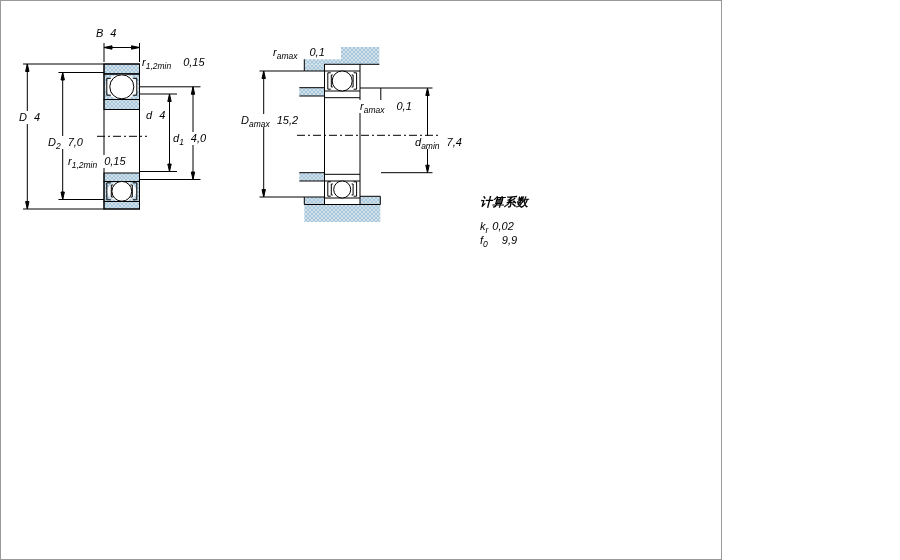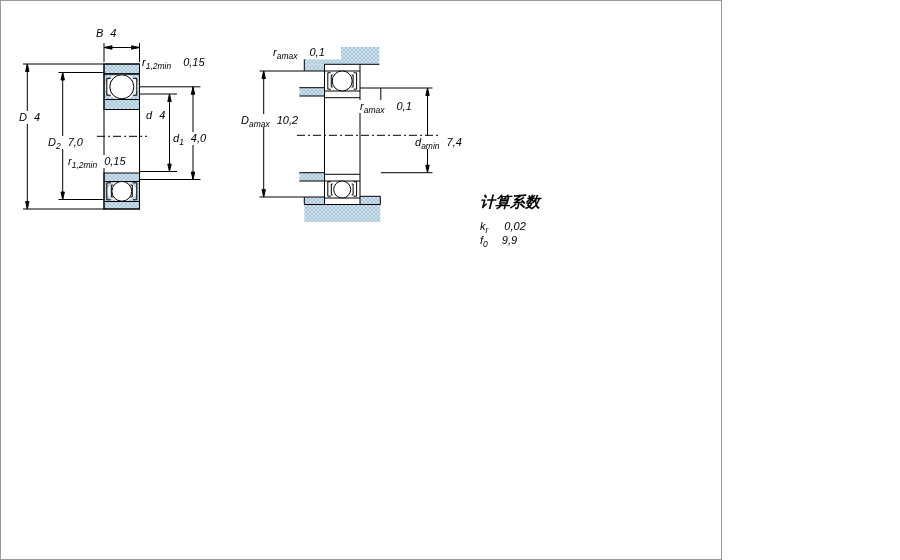--- a/index.html
+++ b/index.html
@@ -11,21 +11,21 @@
   }
   svg{position:absolute;left:0;top:0;}
   .dim-label{
     position:absolute;font-size:11px;line-height:12px;color:#000;
     white-space:nowrap;z-index:5;
   }
   .dim-label .sub{font-size:8.5px;position:relative;top:3px;}
   .dim-label .val{margin-left:7px;}
   .dim-label .val.gap-lg{margin-left:12px;}
   .bg{background:#fff;padding:0 2px;}
-  .factors-title{font-weight:bold;font-size:15px;}
+  .factors-title{font-weight:bold;font-size:12px;}
   .factors-line{font-size:11px;}
 </style>
 </head>
 <body>
 
 <div class="canvas">
 
   <svg width="900" height="560" viewBox="0 0 900 560">
     <defs>
       <pattern id="hatch" width="4" height="4" patternUnits="userSpaceOnUse">
@@ -210,34 +210,34 @@
 
   <div class="dim-label bg" style="left:65px;top:154px;">
     <span>r</span><span class="sub">1,2min</span><span class="val">0,15</span>
   </div>
 
   <div class="dim-label bg" style="left:270px;top:45px;">
     <span>r</span><span class="sub">amax</span><span class="val gap-lg">0,1</span>
   </div>
 
   <div class="dim-label bg" style="left:238px;top:113px;">
-    <span>D</span><span class="sub">amax</span><span class="val">10,2</span>
+    <span>D</span><span class="sub">amax</span><span class="val">15,2</span>
   </div>
 
   <div class="dim-label bg" style="left:357px;top:99px;">
     <span>r</span><span class="sub">amax</span><span class="val gap-lg">0,1</span>
   </div>
 
   <div class="dim-label bg" style="left:412px;top:135px;">
     <span>d</span><span class="sub">amin</span><span class="val">7,4</span>
   </div>
 
   <div class="dim-label factors-title" style="left:479px;top:195px;">计算系数</div>
 
   <div class="dim-label factors-line" style="left:479px;top:219px;">
-    <span>k</span><span class="sub">r</span><span class="val" style="margin-left:16px;">0,02</span>
+    <span>k</span><span class="sub">r</span><span class="val" style="margin-left:4px;">0,02</span>
   </div>
 
   <div class="dim-label factors-line" style="left:479px;top:233px;">
     <span>f</span><span class="sub">0</span><span class="val" style="margin-left:14px;">9,9</span>
   </div>
 
 </div>
 
 </body></html>

